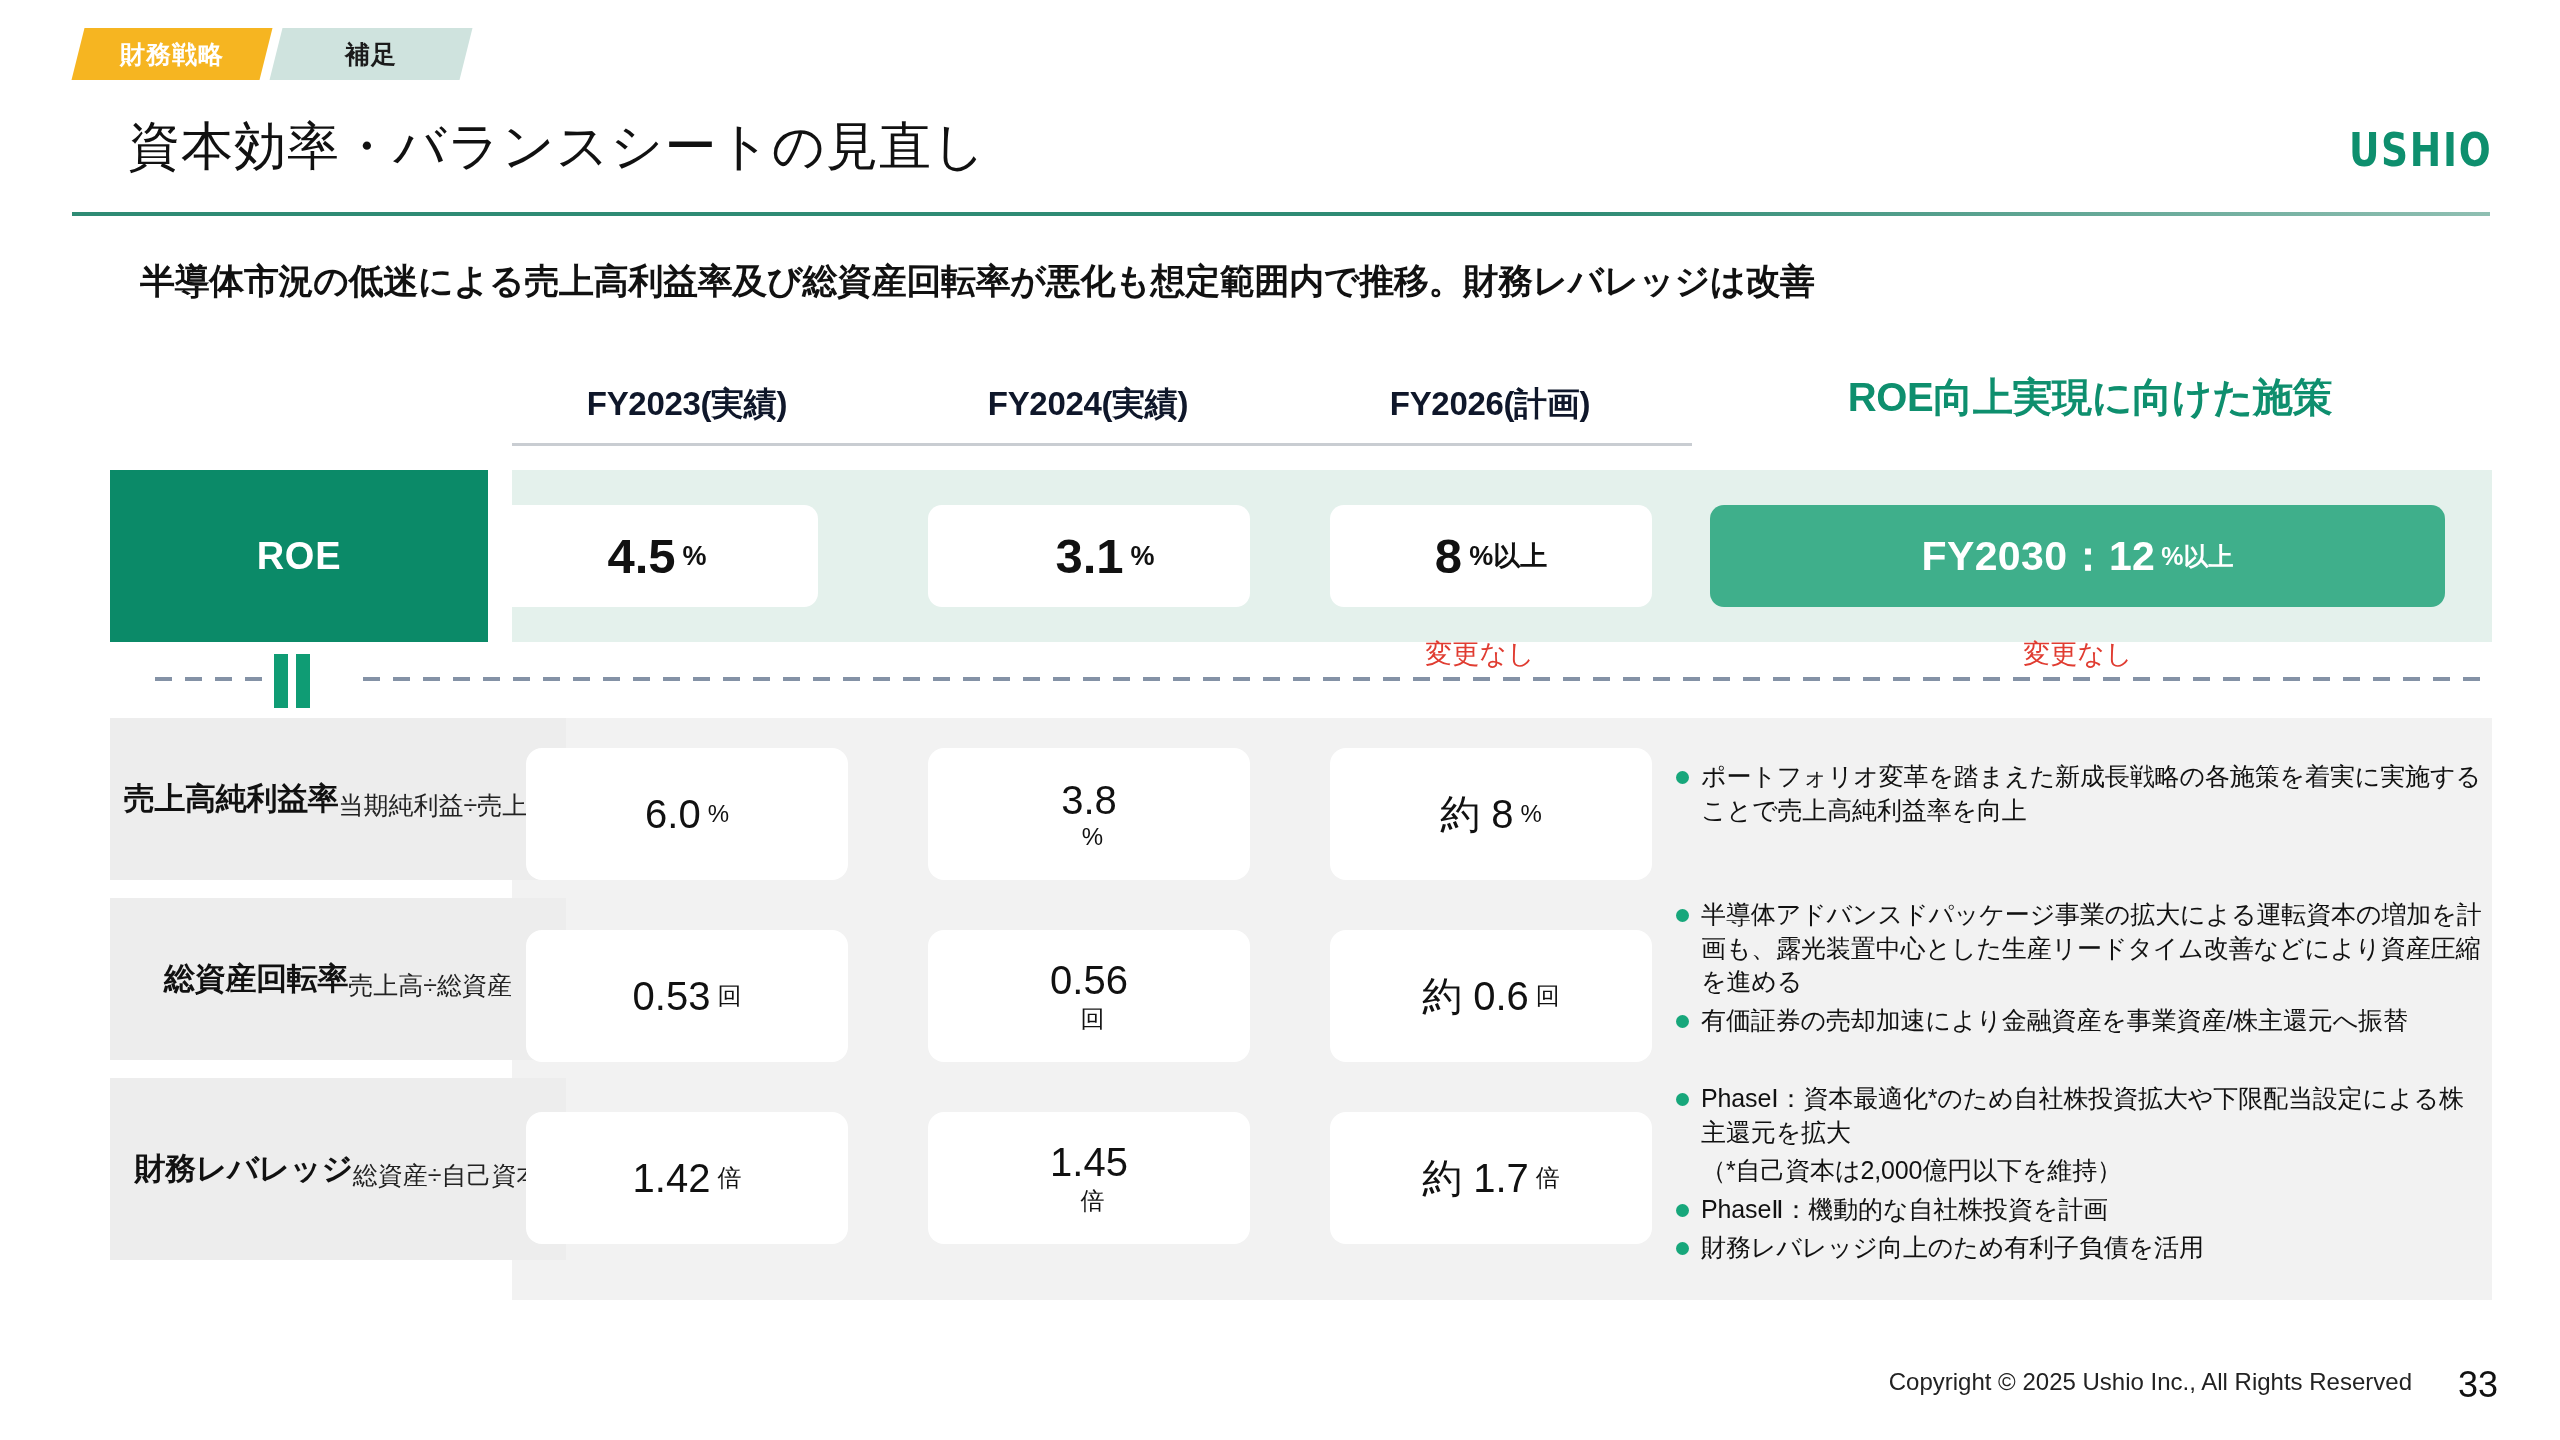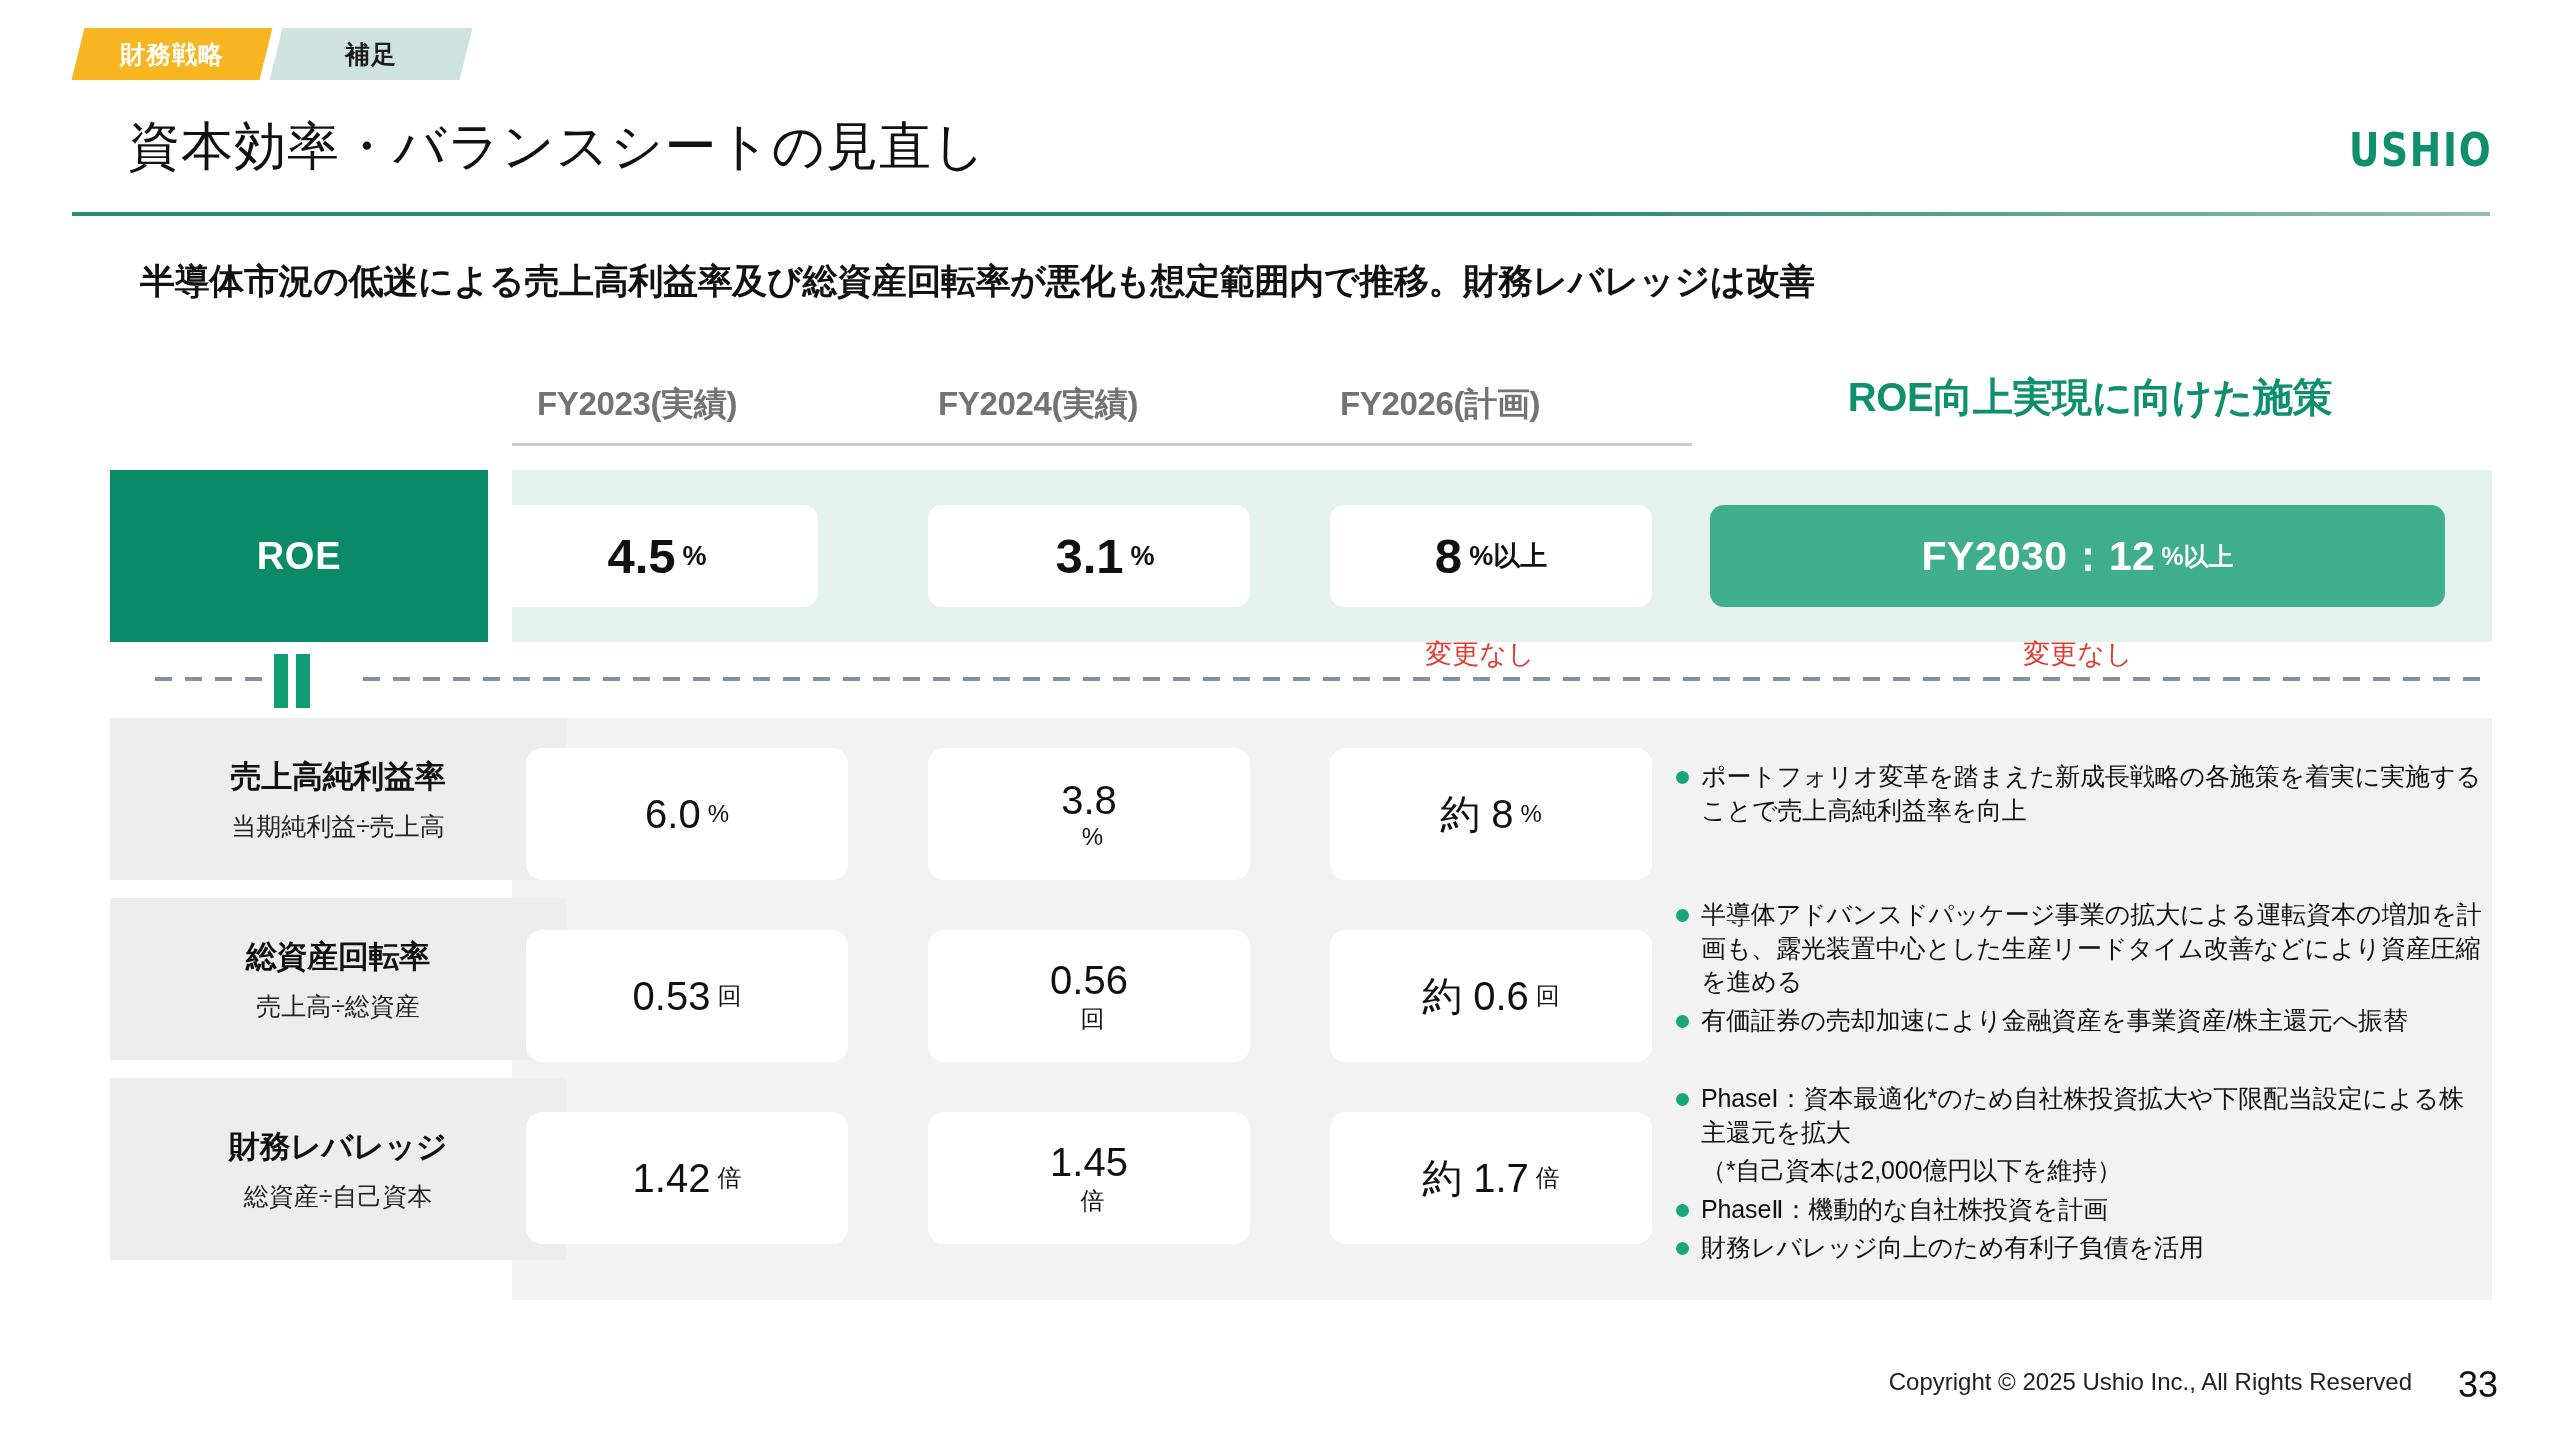--- a/index.html
+++ b/index.html
@@ -42,22 +42,22 @@
 
   
   .lead {
     position: absolute; left: 140px; top: 258px;
     font-size: 35px; font-weight: 700; color: #111; letter-spacing: -.01em;
     white-space: nowrap;
   }
 
   
   .col-head {
-    position: absolute; top: 382px; width: 300px; 
-    font-size: 33px; font-weight: 700; color: #737373; letter-spacing: -.01em;
+    position: absolute; top: 382px; width: 300px; text-align: center;
+    font-size: 33px; font-weight: 700; color: #0f172a; letter-spacing: -.01em;
   }
   .col-head.c0 { left: 537px; }
   .col-head.c1 { left: 938px; }
   .col-head.c2 { left: 1340px; }
   .col-rule {
     position: absolute; left: 512px; top: 443px; width: 1180px; height: 3px;
     background: #c9cdd2;
   }
   .measures-head {
     position: absolute; left: 1690px; top: 370px; width: 800px; text-align: center;
@@ -112,21 +112,21 @@
   .eq-mark { position: absolute; left: 272px; top: 654px; width: 42px; height: 54px; }
   .eq-mark i {
     position: absolute; top: 0; width: 14px; height: 54px; background: #0F9C74; display: block;
   }
   .eq-mark i:nth-child(1) { left: 2px; }
   .eq-mark i:nth-child(2) { left: 24px; }
 
   
   .metric-box {
     position: absolute; left: 110px; width: 456px; background: #EDEDED;
-    display: flex; flex-direction: column; align-items: center; justify-content: center;
+    display: flex; flex-direction: row; align-items: center; justify-content: center;
   }
   .metric-box.m0 { top: 718px; height: 162px; }
   .metric-box.m1 { top: 898px; height: 162px; }
   .metric-box.m2 { top: 1078px; height: 182px; }
   .metric-name { font-size: 31px; font-weight: 700; color: #111; letter-spacing: -.01em; }
   .metric-formula { font-size: 25px; font-weight: 400; color: #222; margin-top: 12px; }
 
   .x-mark {
     position: absolute; left: 272px; width: 44px; height: 44px;
     display: flex; align-items: center; justify-content: center;

